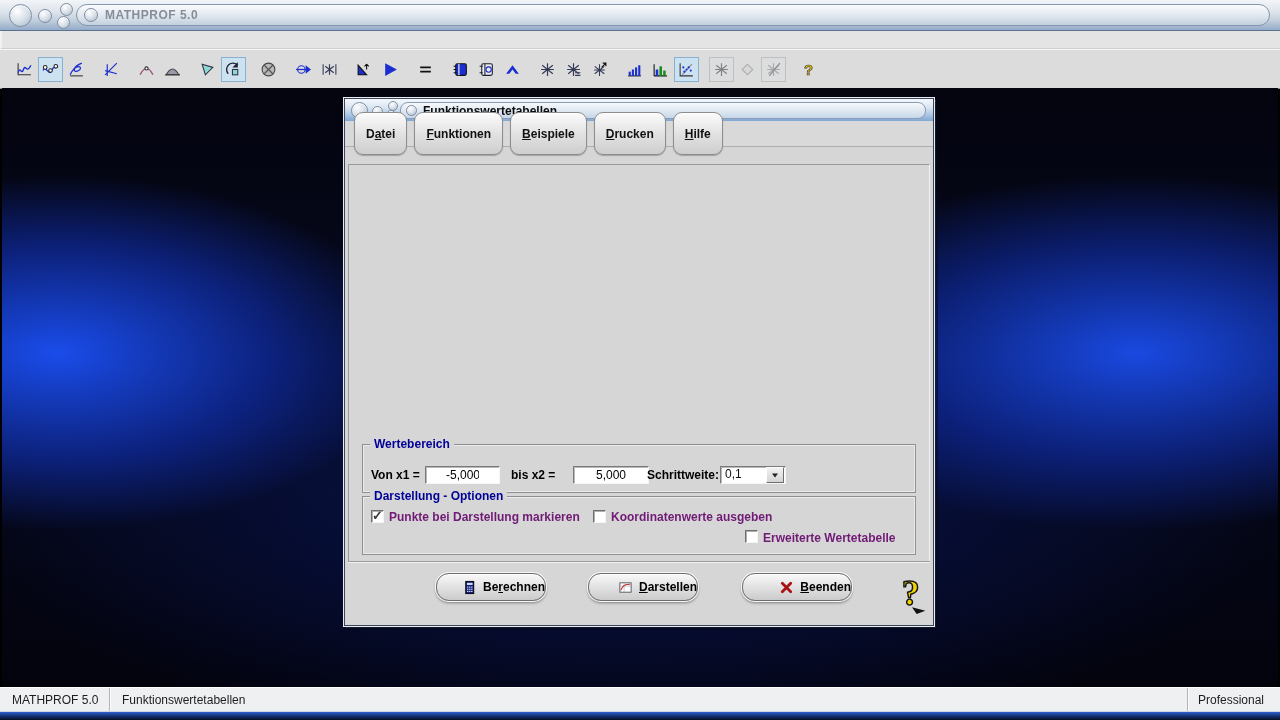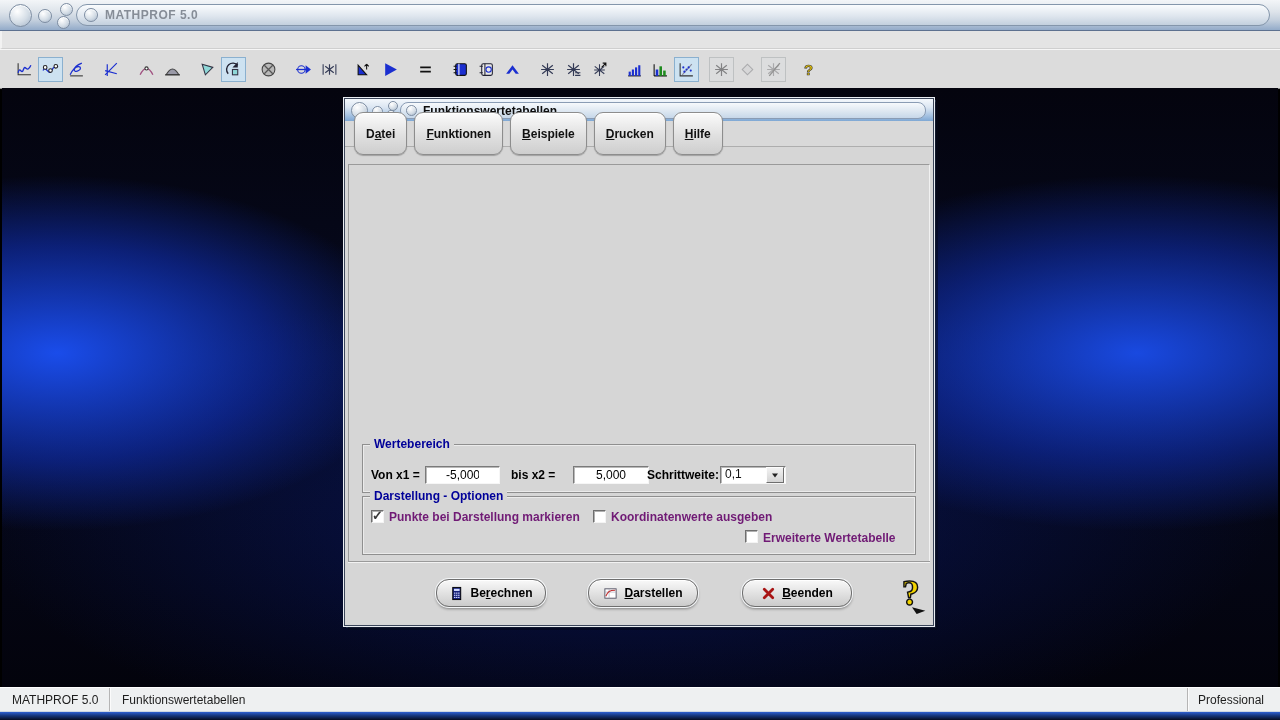--- a/index.html
+++ b/index.html
@@ -120,25 +120,25 @@
   .combo-btn svg{width:8px;height:8px;}
 
   .checkbox{position:absolute;width:13px;height:13px;background:#fff;border:1px solid;
     border-color:#6e6e6e #f4f4f4 #f4f4f4 #6e6e6e;box-shadow:inset 1px 1px 0 #b0b0b0;box-sizing:border-box;}
   .checkbox.checked::after{content:"✓";position:absolute;left:0px;top:-3px;
     font-size:13px;font-weight:bold;color:#3a3a3a;}
   .cb-lbl{position:absolute;font-weight:bold;font-size:12px;color:#701a75;line-height:14px;white-space:nowrap;}
 
   .dialog-footer{position:absolute;left:3px;right:3px;top:462px;height:60px;
     border-top:1px solid #9a9a9a;box-shadow:inset 0 1px 0 #f2f2f2;background:#d6d6d6;}
-  .btn{position:absolute;top:17px;width:108px;height:26px;border-radius:13px;
+  .btn{position:absolute;top:11px;width:108px;height:26px;border-radius:13px;
     background:linear-gradient(180deg,#f9f9f9 0%,#e2e2e2 50%,#cbcbcb 100%);
     border:1px solid #6e6e6e;
     box-shadow:0 0 0 1px #f4f6f8,0 2px 3px rgba(0,0,0,.4),inset 0 1px 0 #fff;
-    display:flex;align-items:center;justify-content:center;gap:6px;
+    display:flex;align-items:center;justify-content:flex-end;gap:6px;
     font-weight:bold;font-size:12px;color:#000;cursor:default;}
   .btn svg{width:15px;height:15px;display:block;}
   .btn-berechnen{left:88px;} .btn-darstellen{left:240px;} .btn-beenden{left:394px;}
   .help-btn{position:absolute;left:548px;top:12px;width:32px;height:40px;}
   .help-btn svg{width:32px;height:40px;}
   u{text-decoration:underline;}
 </style>
 </head>
 <body>
 

